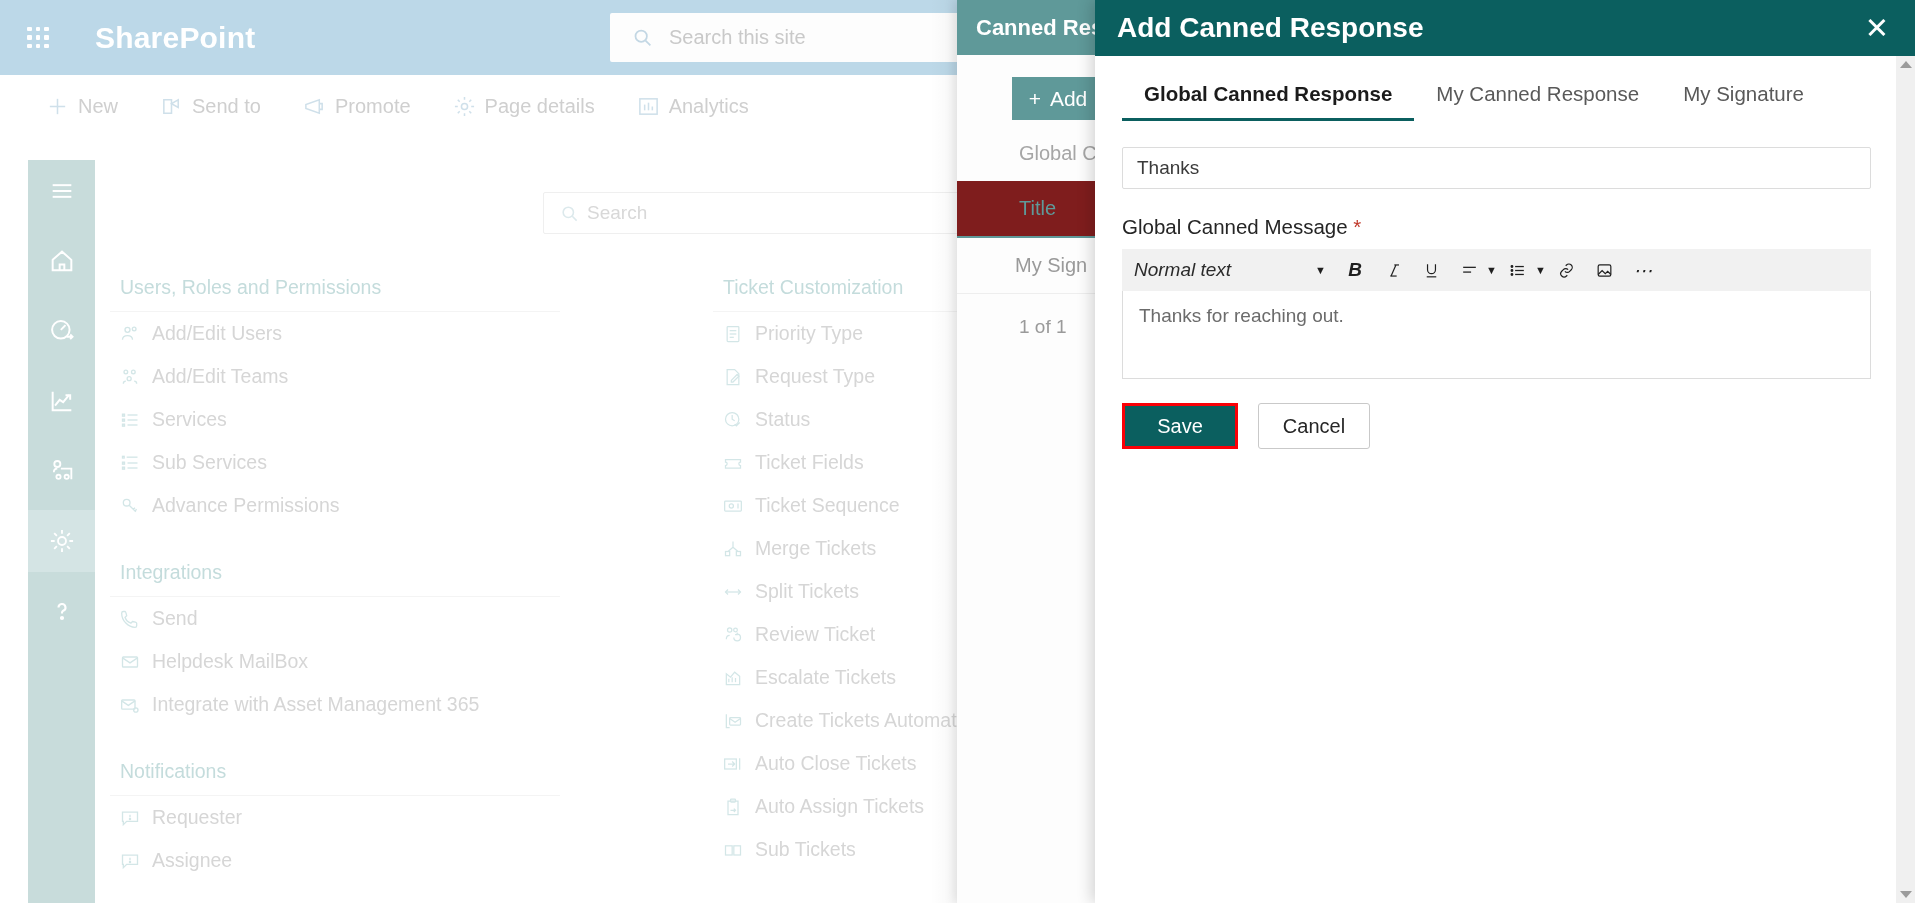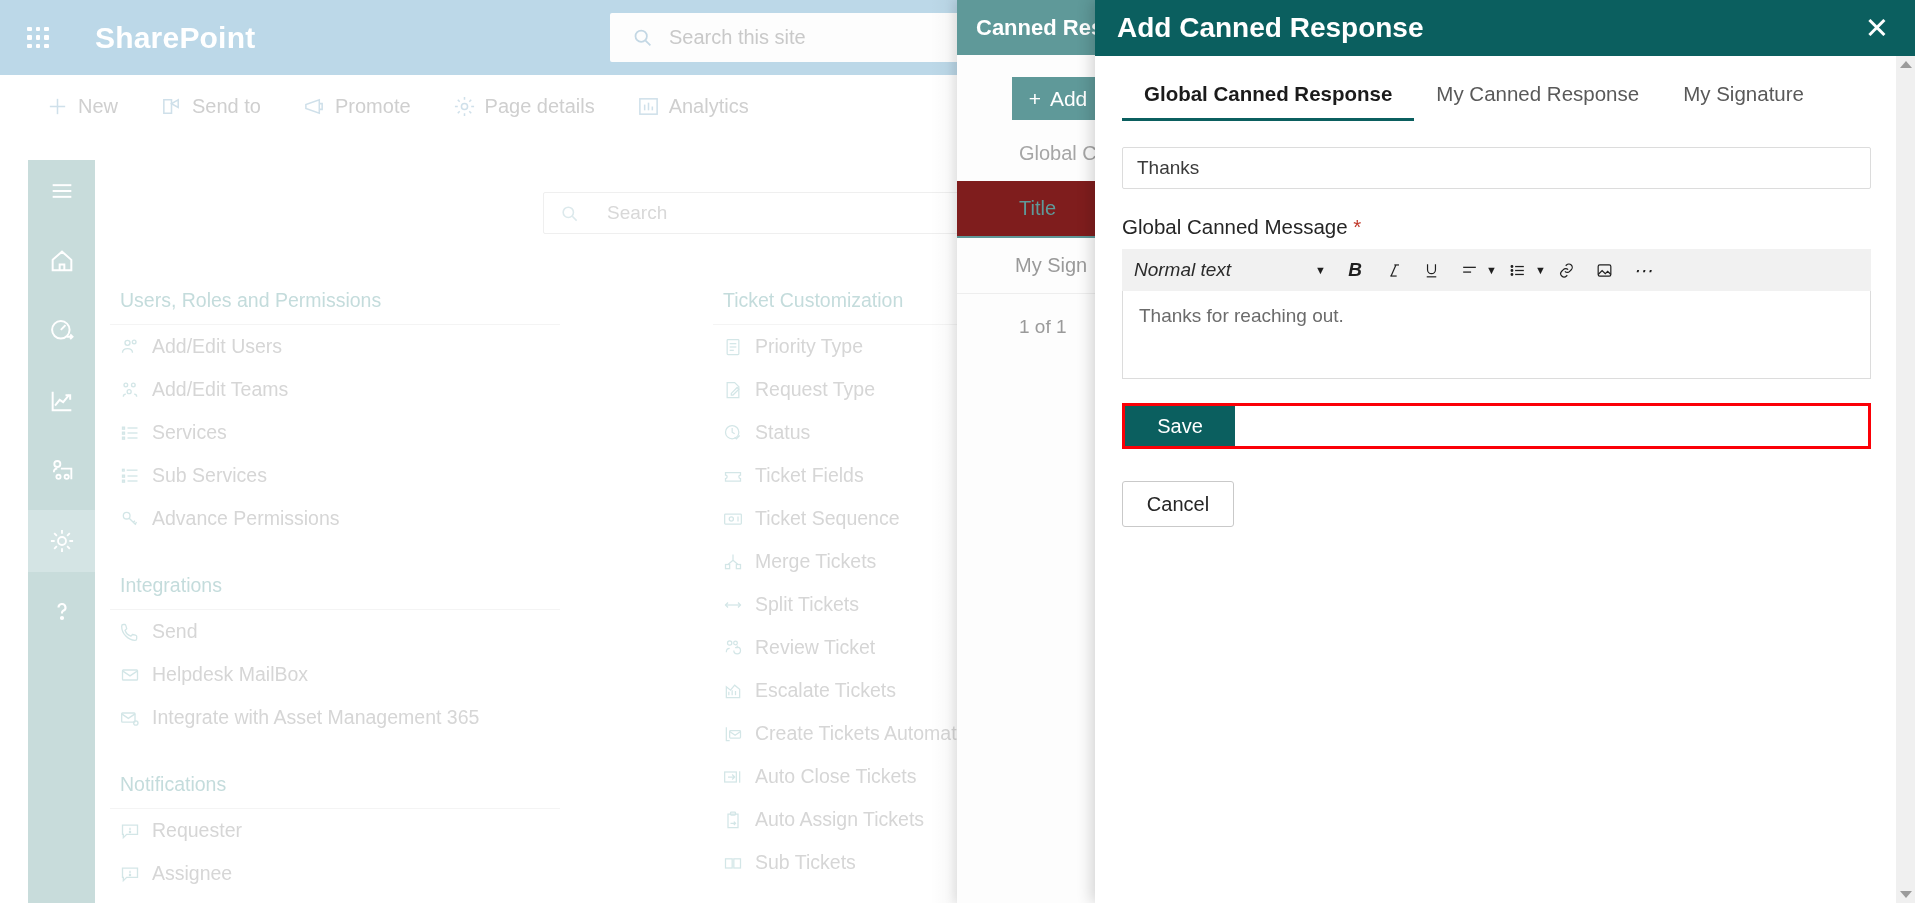--- a/index.html
+++ b/index.html
@@ -52,23 +52,23 @@
   .rail-btn.active { background: #d4e4e4; }
   .rail-gap { height: 8px; }
 
   
   .settings-search {
     position: absolute; left: 543px; top: 192px; width: 440px; height: 42px;
     border: 1px solid #efefef; background: #fff; display: flex; align-items: center;
     padding-left: 16px; border-radius: 2px;
   }
   .settings-search svg { width: 19px; height: 19px; color: #dce9ec; }
-  .settings-search span { margin-left: 28px; color: #d8d8d8; font-size: 19px; }
-
-  .col { position: absolute; top: 283px; }
+  .settings-search span { margin-left: 8px; color: #d8d8d8; font-size: 19px; }
+
+  .col { position: absolute; top: 270px; }
   .col-users { left: 110px; width: 450px; }
   .col-ticket { left: 713px; width: 340px; }
   .grp-head { color: #c4dcdc; font-size: 19.5px; padding: 6px 0 12px 10px;
     border-bottom: 1px solid #f4f4f4; }
   .grp-row { display: flex; align-items: center; gap: 12px; height: 43px;
     padding-left: 10px; color: #d6d6d6; font-size: 19.5px; white-space: nowrap; text-align: center; }
   .grp-row svg { width: 20px; height: 20px; color: #d3e6e7; flex: none; }
   .grp-spacer { height: 28px; }
 
   
@@ -125,21 +125,21 @@
   .rte-style { display: flex; align-items: center; width: 200px; font-size: 19px;
     color: #2b2b2b; justify-content: space-between; padding-right: 8px; }
   .rte-btn { width: 34px; height: 34px; display: flex; align-items: center;
     justify-content: center; color: #1f1f1f; font-size: 19px; }
   .rte-btn svg { width: 19px; height: 19px; }
   .caret { font-size: 11px; color: #1f1f1f; }
   .rte-grp { display: flex; align-items: center; }
   .rte-body { border: 1px solid #dcdcdc; border-top: none; height: 88px;
     padding: 14px 16px; font-size: 19px; color: #6b6b6b; }
 
-  .actions { display: flex; gap: 32px; padding: 24px 0 0 0; flex-direction: column; }
+  .actions { display: flex; gap: 20px; padding: 24px 0 0 0; }
   .btn-save-wrap { border: 3px solid #fb0007; padding: 0; display: inline-block; }
   .btn-save { width: 110px; height: 40px; background: #0b5f5f; color: #fff;
     border: none; font-size: 20px; font-family: inherit; cursor: pointer; }
   .btn-cancel { width: 112px; height: 46px; background: #fff; color: #262626;
     border: 1px solid #c9c9c9; font-size: 20px; font-family: inherit;
     border-radius: 3px; cursor: pointer; }
 
   
   .vscroll { position: absolute; right: 0; top: 56px; width: 19px; height: 847px;
     background: #f0f0f0; display: flex; flex-direction: column;

